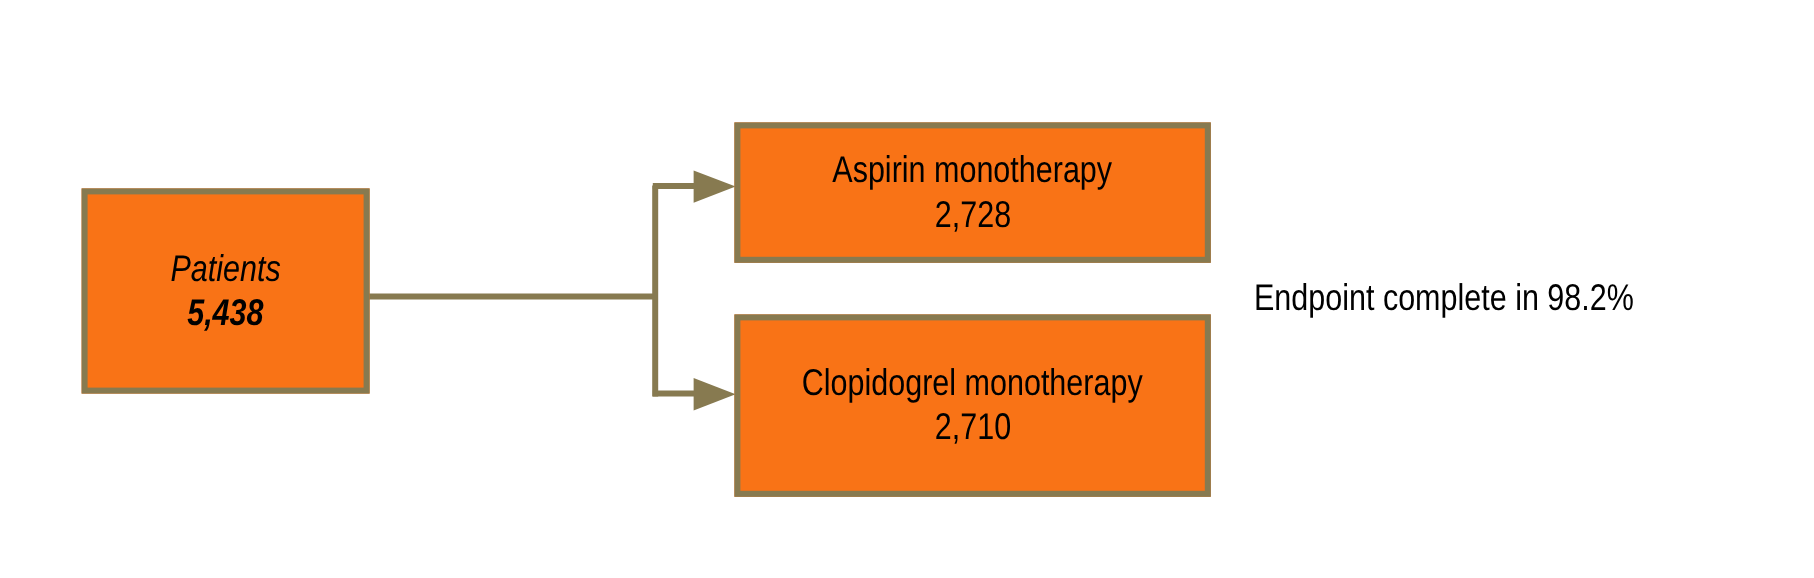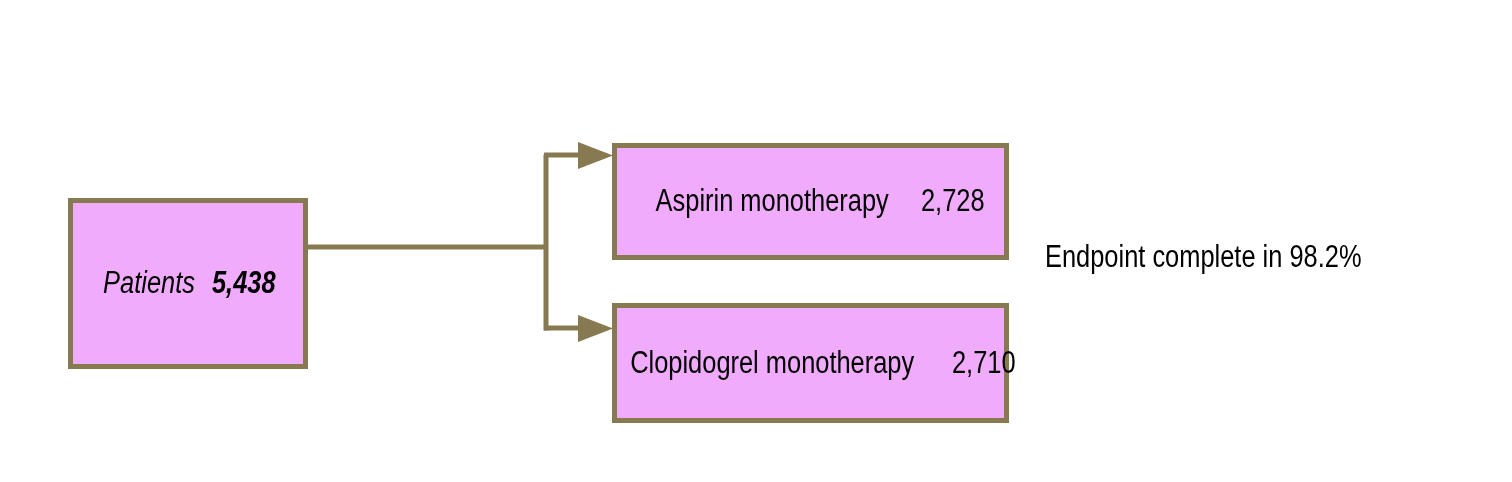--- a/index.html
+++ b/index.html
@@ -22,26 +22,26 @@
     position: absolute;
     left: 0;
     top: 0;
     width: 1512px;
     height: 482px;
   }
   .node-box {
     position: absolute;
     box-sizing: border-box;
     border: 5px solid #877a50;
-    background: #f0abfc;
+    background: #f97316;
     display: flex;
+    flex-direction: column;
     align-items: center;
     justify-content: center;
     text-align: center;
-    margin-top: 41px;
   }
   .node-line {
     display: block;
     color: #000000;
     font-size: 31px;
     line-height: 1.18;
     font-stretch: condensed;
     transform: scaleX(0.82);
     white-space: nowrap;
   }
@@ -58,31 +58,31 @@
   #box-aspirin {
     left: 612px;
     top: 102px;
     width: 397px;
     height: 117px;
   }
   #box-clopidogrel {
     left: 612px;
     top: 262px;
     width: 397px;
-    height: 120px;
+    height: 152px;
     align-items: center;
   }
   #endpoint-note {
     position: absolute;
     left: 1045px;
-    top: 240px;
+    top: 226px;
     width: 400px;
     height: 44px;
     display: flex;
-    align-items: flex-start;
+    align-items: center;
     justify-content: flex-start;
   }
   #endpoint-note .note-text {
     color: #000000;
     font-size: 31px;
     line-height: 1.1;
     font-stretch: condensed;
     transform: scaleX(0.82);
     transform-origin: left center;
     white-space: nowrap;

